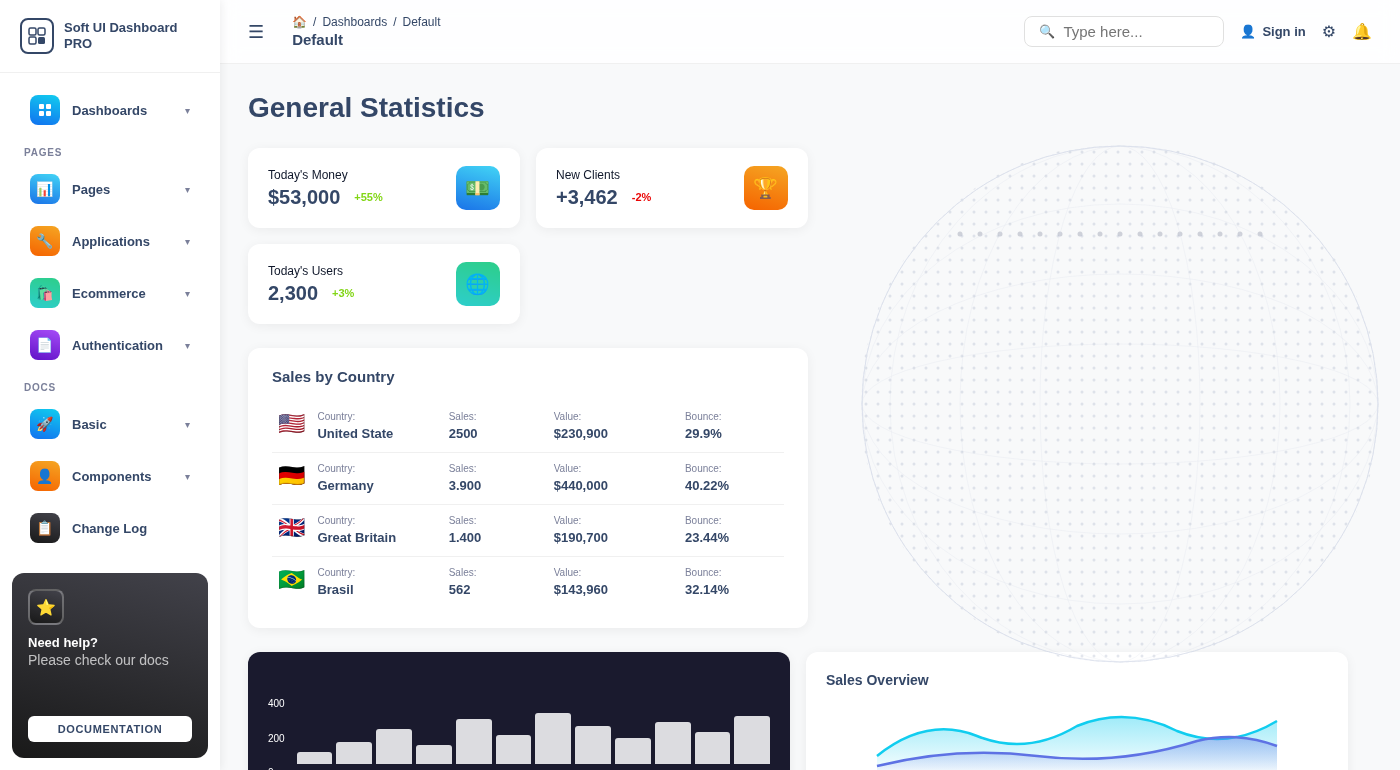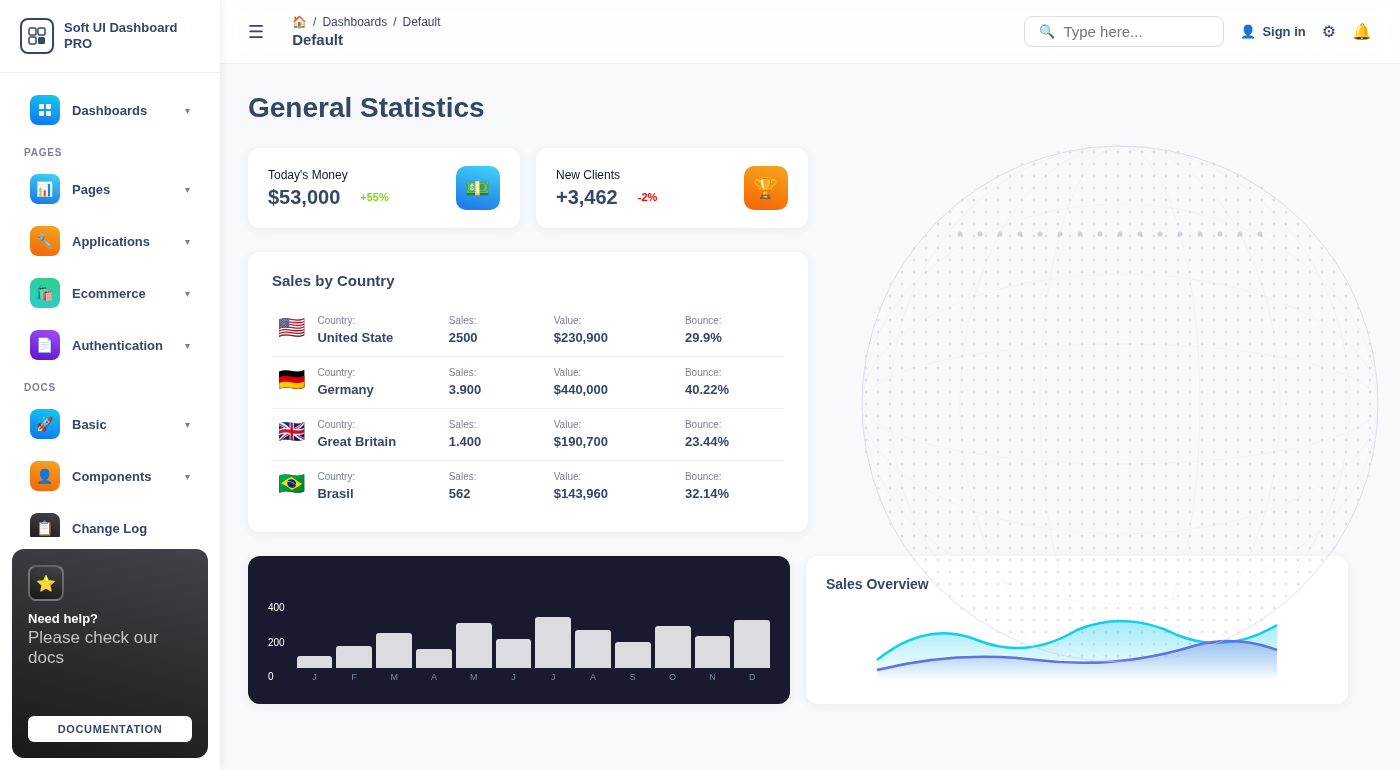--- a/index.html
+++ b/index.html
@@ -77,21 +77,21 @@
     .help-star {
       width: 36px; height: 36px;
       background: linear-gradient(195deg, #42424a, #191919);
       border: 2px solid rgba(255,255,255,0.3);
       border-radius: 8px;
       display: flex; align-items: center; justify-content: center;
       font-size: 16px;
       margin-bottom: 10px;
     }
     .help-title { font-size: 13px; font-weight: 700; margin-bottom: 2px; }
-    .help-sub { font-size: 17px; opacity: 0.7; margin-bottom: 12px; }
+    .help-sub { font-size: 14px; opacity: 0.7; margin-bottom: 12px; }
     .help-btn {
       background: #fff;
       color: #344767;
       border: none;
       border-radius: 6px;
       padding: 7px 14px;
       font-size: 11px;
       font-weight: 700;
       cursor: pointer;
       letter-spacing: 0.06em;
@@ -159,21 +159,21 @@
     .stat-card {
       background: #fff;
       border-radius: 12px;
       padding: 18px 20px;
       box-shadow: 0 2px 12px rgba(0,0,0,0.06);
       display: flex;
       align-items: center;
       justify-content: space-between;
     }
     .stat-label { font-size: 12px; color: #0f172a; margin-bottom: 4px; }
-    .stat-value { font-size: 20px; font-weight: 700; color: #344767; display: flex; align-items: center; gap: 20px; }
+    .stat-value { font-size: 20px; font-weight: 700; color: #344767; display: flex; align-items: center; gap: 14px; }
     .stat-badge-pos { font-size: 11px; color: #82d616; font-weight: 600; }
     .stat-badge-neg { font-size: 11px; color: #ea0606; font-weight: 600; }
     .stat-icon {
       width: 44px; height: 44px;
       border-radius: 10px;
       display: flex; align-items: center; justify-content: center;
       font-size: 20px;
       color: #fff;
     }
     .stat-icon.blue { background: linear-gradient(195deg, #42d4f5, #1a73e8); }
@@ -458,20 +458,30 @@
       </div>
       <div class="stat-card">
         <div>
           <div class="stat-label">New Clients</div>
           <div class="stat-value">
             <span>+3,462</span>
             <span class="stat-badge-neg">-2%</span>
           </div>
         </div>
         <div class="stat-icon orange">🏆</div>
+      </div>
+      <div class="stat-card">
+        <div>
+          <div class="stat-label">Today's Users</div>
+          <div class="stat-value">
+            <span>2,300</span>
+            <span class="stat-badge-pos">+3%</span>
+          </div>
+        </div>
+        <div class="stat-icon teal">🌐</div>
       </div>
     </div>
 
     <div class="sales-table-card">
       <div class="sales-table-title">Sales by Country</div>
       <table class="sales-table">
         <tbody id="sales-table-body">
         <tr>
       <td style="width:36px;padding:10px 6px;">
         <span style="font-size:22px;">🇺🇸</span>

